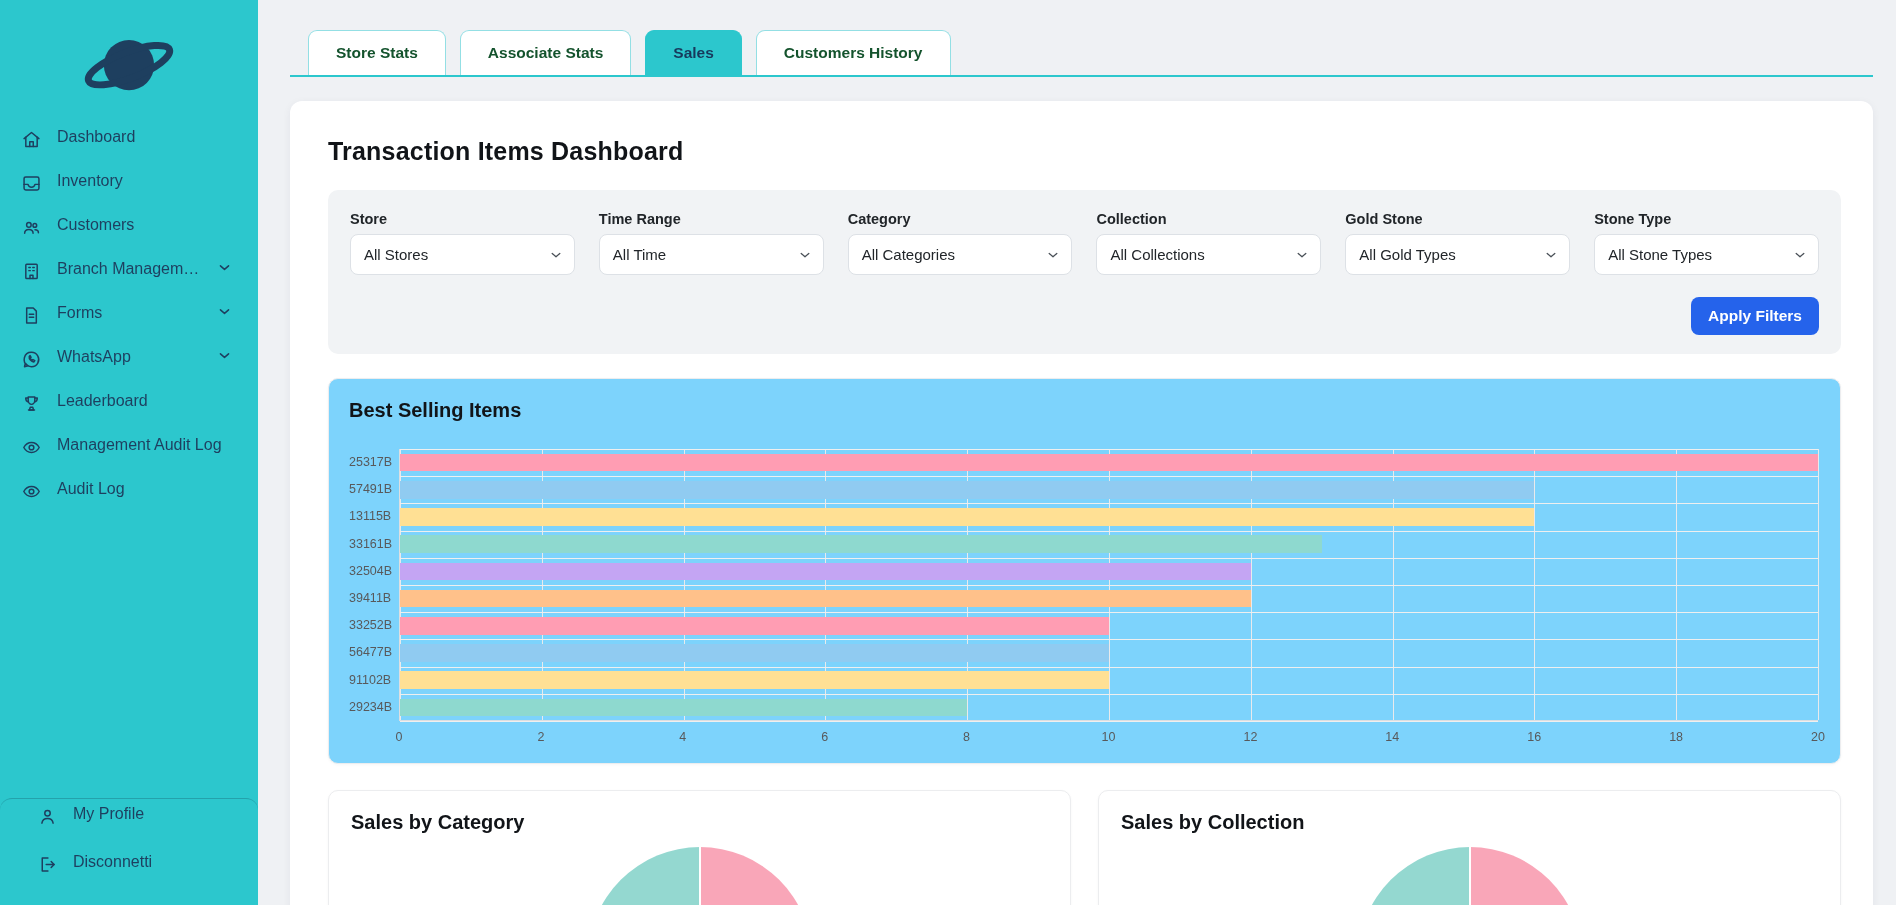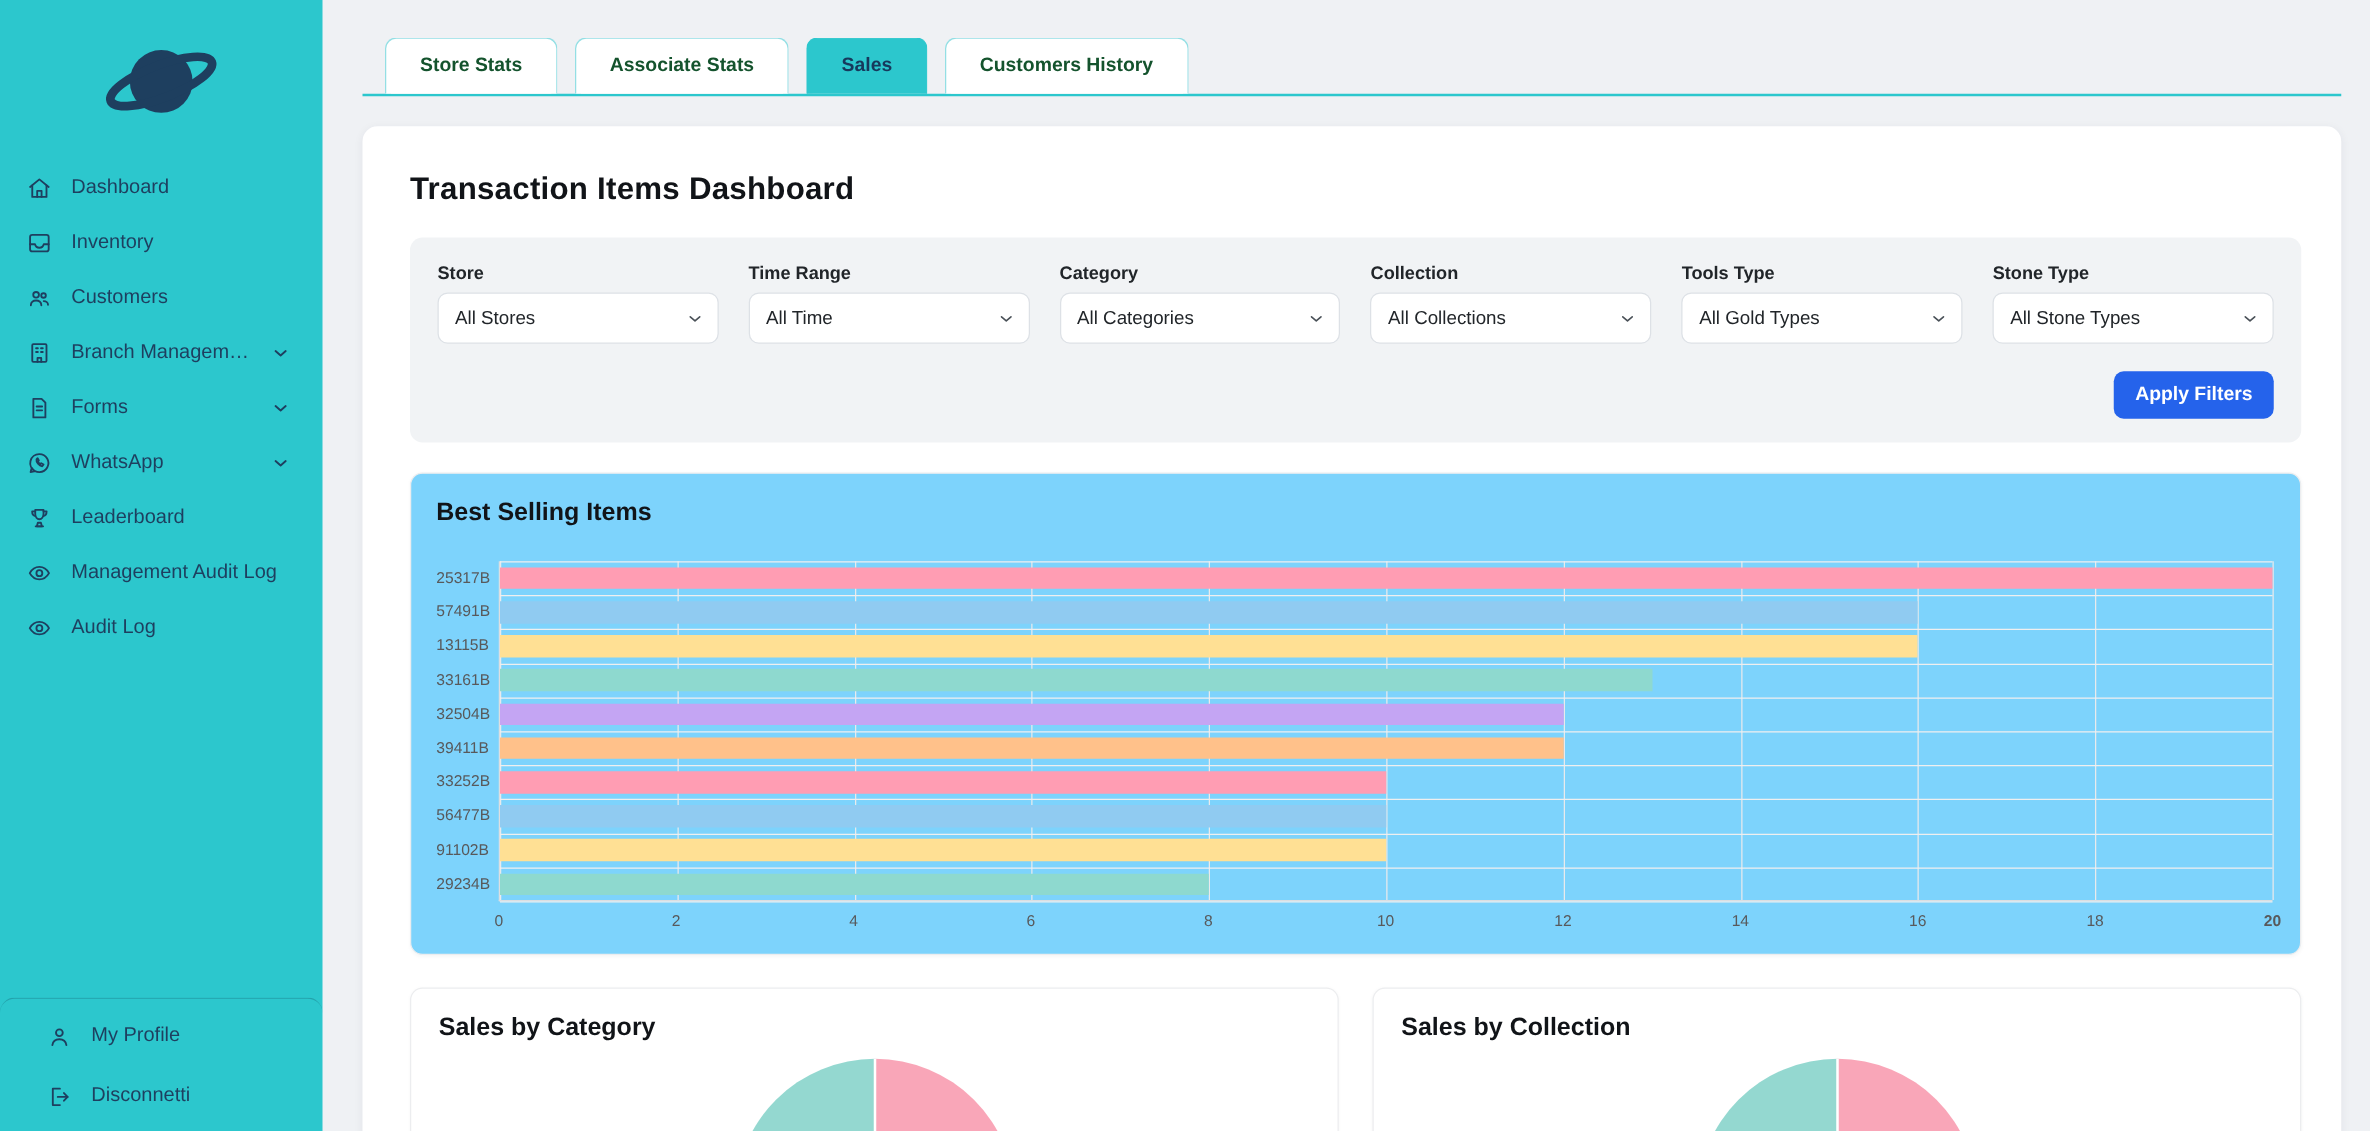--- a/index.html
+++ b/index.html
@@ -13,21 +13,21 @@
 
   
   .sidebar {
     width:258px; min-width:258px; height:100%;
     background:#2cc7cd;
     display:flex; flex-direction:column;
   }
   .logo-wrap { display:flex; justify-content:center; margin-top:26px; height:80px; }
   .nav { margin-top:22px; flex:0 0 auto; }
   .nav-item {
-    height:44px; display:flex; align-items:center;
+    height:44px; display:flex; align-items:flex-start;
     padding:0 26px 0 20px; gap:15px;
     color:#1e3f5f; font-size:16px; font-weight:500;
     cursor:pointer; white-space:nowrap;
   }
   .nav-icon { width:22px; height:22px; display:flex; align-items:center; justify-content:center; flex:0 0 22px; }
   .nav-icon svg { width:21px; height:21px; }
   .nav-label { overflow:hidden; text-overflow:ellipsis; }
   .nav-chevron { margin-left:auto; display:flex; align-items:center; }
   .nav-chevron svg { width:15px; height:15px; }
   .sidebar-footer {
@@ -339,21 +339,21 @@
             <div class="select" role="combobox">
               <span class="select-value">All Collections</span>
               <span class="chev">
                 <svg viewBox="0 0 24 24" fill="none" stroke="#495057" stroke-width="2.2" stroke-linecap="round" stroke-linejoin="round">
                   <path d="M5.5 9.3 12 15l6.5-5.7"></path>
                 </svg>
               </span>
             </div>
           </div>
           <div class="filter-group">
-            <span class="filter-label">Tools Type</span>
+            <span class="filter-label">Gold Stone</span>
             <div class="select" role="combobox">
               <span class="select-value">All Gold Types</span>
               <span class="chev">
                 <svg viewBox="0 0 24 24" fill="none" stroke="#495057" stroke-width="2.2" stroke-linecap="round" stroke-linejoin="round">
                   <path d="M5.5 9.3 12 15l6.5-5.7"></path>
                 </svg>
               </span>
             </div>
           </div>
           <div class="filter-group">
@@ -427,21 +427,21 @@
           <span class="xtick" style="left: 0%;">0</span>
           <span class="xtick" style="left: 10%;">2</span>
           <span class="xtick" style="left: 20%;">4</span>
           <span class="xtick" style="left: 30%;">6</span>
           <span class="xtick" style="left: 40%;">8</span>
           <span class="xtick" style="left: 50%;">10</span>
           <span class="xtick" style="left: 60%;">12</span>
           <span class="xtick" style="left: 70%;">14</span>
           <span class="xtick" style="left: 80%;">16</span>
           <span class="xtick" style="left: 90%; text-align: center;">18</span>
-          <span class="xtick" style="left: 100%; font-weight: bold;">20</span>
+          <span class="xtick" style="left: 100%;">20</span>
         </div>
     </div>
 
     <div class="pie-row">
       <div class="pie-card">
         <div class="chart-title">Sales by Category</div>
         <div class="pie-wrap">
           <div class="pie" id="pie1" style="background: conic-gradient(rgb(249, 166, 184) 0deg, rgb(249, 166, 184) 50%, rgb(148, 216, 208) 50%, rgb(148, 216, 208) 100%);"></div>
         </div>
       </div>

